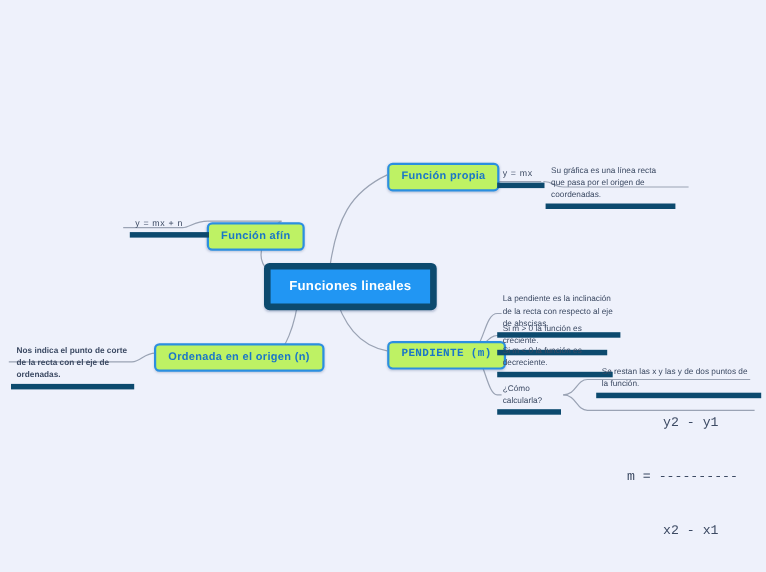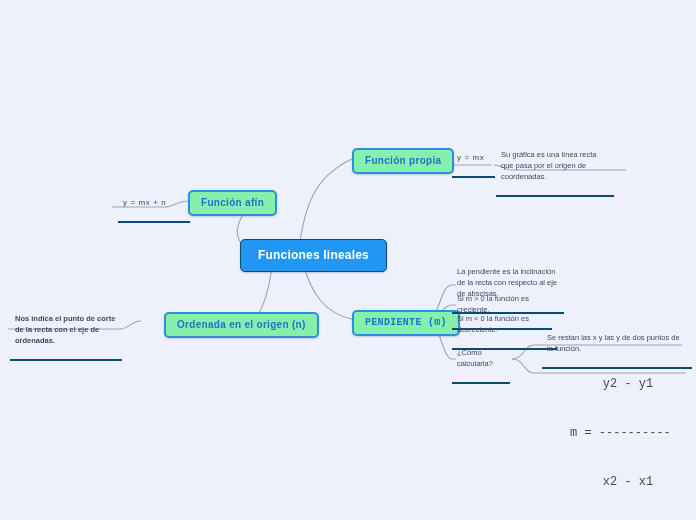--- a/index.html
+++ b/index.html
@@ -30,52 +30,52 @@
   
   .node {
     position: absolute;
     box-sizing: border-box;
     white-space: nowrap;
   }
 
   
   .node-root {
     background: #2196f3;
-    border: 1px solid #0c4a6e;
+    border: 6px solid #0c4a6e;
     border-radius: 5px;
     color: #ffffff;
     font-size: 12px;
     font-weight: bold;
     letter-spacing: .2px;
     padding: 8px 17px 9px 17px;
     box-shadow: 0 1px 2px rgba(40,70,120,.28);
     text-align: center;
   }
 
   
   .node-branch {
-    background: #86efac;
+    background: #bef264;
     border: 2px solid #2b8fe0;
     border-radius: 5px;
     color: #1a76c8;
     font-size: 10px;
     font-weight: bold;
     letter-spacing: .3px;
     padding: 5px 11px 6px 11px;
     box-shadow: 0 1px 2px rgba(40,70,120,.22);
     text-align: center;
   }
 
   
   .node-leaf {
     color: #3c4a63;
     font-size: 7.5px;
     line-height: 1.45;
-    padding: 1px 5px 12px 5px;
-    border-bottom: 2px solid #0c4a6e;
+    padding: 1px 5px 2px 5px;
+    border-bottom: 5px solid #0c4a6e;
     white-space: normal;
   }
   .node-leaf.mono {
     font-size: 8px;
     letter-spacing: .6px;
   }
 
   
   .formula {
     display: inline-block;
@@ -122,21 +122,21 @@
       <path d="M 427 319 C 440 319 442 325 452 325 L 456 325"></path>
       <path d="M 427 319 C 440 319 442 359 452 359 L 456 359"></path>
 
       <path d="M 512 359 C 524 359 524 345 534 345 L 682 345"></path>
       <path d="M 512 359 C 524 359 524 373 534 373 L 686 373"></path>
     </g>
   </svg>
 
   <div class="node node-root" style="left:240px; top:239px;">Funciones lineales</div>
 
-  <div class="node node-branch" style="left:188px; top:190px;">Función afín</div>
+  <div class="node node-branch" style="left:188px; top:202px;">Función afín</div>
   <div class="node node-leaf mono" style="left:118px; top:196px; width:72px; text-align:left;">y = mx + n</div>
 
   <div class="node node-branch" style="left:352px; top:148px;">Función propia</div>
   <div class="node node-leaf mono" style="left:452px; top:151px; width:43px; text-align:left;">y = mx</div>
   <div class="node node-leaf" style="left:496px; top:149px; width:118px;">Su gráfica es una línea recta que pasa por el origen de coordenadas.</div>
 
   <div class="node node-branch" style="left:352px; top:310px;font-family:Liberation Mono, monospace;">PENDIENTE (m)</div>
 
   <div class="node node-leaf" style="left:452px; top:266px; width:112px;">La pendiente es la inclinación de la recta con respecto al eje de abscisas.</div>
 
@@ -149,16 +149,16 @@
   <div class="node node-leaf" style="left:534px; top:332px; width:150px;margin-left:8px;">Se restan las x y las y de dos puntos de la función.</div>
 
   <div class="node node-leaf" style="left:534px; top:344px; width:152px; border-bottom:none; padding:0;">
     <span class="formula" style="display:block; padding-left:36px;">
       <span class="frow">y2 - y1</span>
       <span class="frow eq">m = ----------</span>
       <span class="frow">x2 - x1</span>
     </span>
   </div>
 
-  <div class="node node-branch" style="left:140px; top:312px;margin-left:24px;">Ordenada en el origen (n)</div>
+  <div class="node node-branch" style="left:140px; top:312px;">Ordenada en el origen (n)</div>
   <div class="node node-leaf" style="left:10px; top:313px; width:112px;font-weight:bold;">Nos indica el punto de corte de la recta con el eje de ordenadas.</div>
 
 </div>
 
 </body></html>

